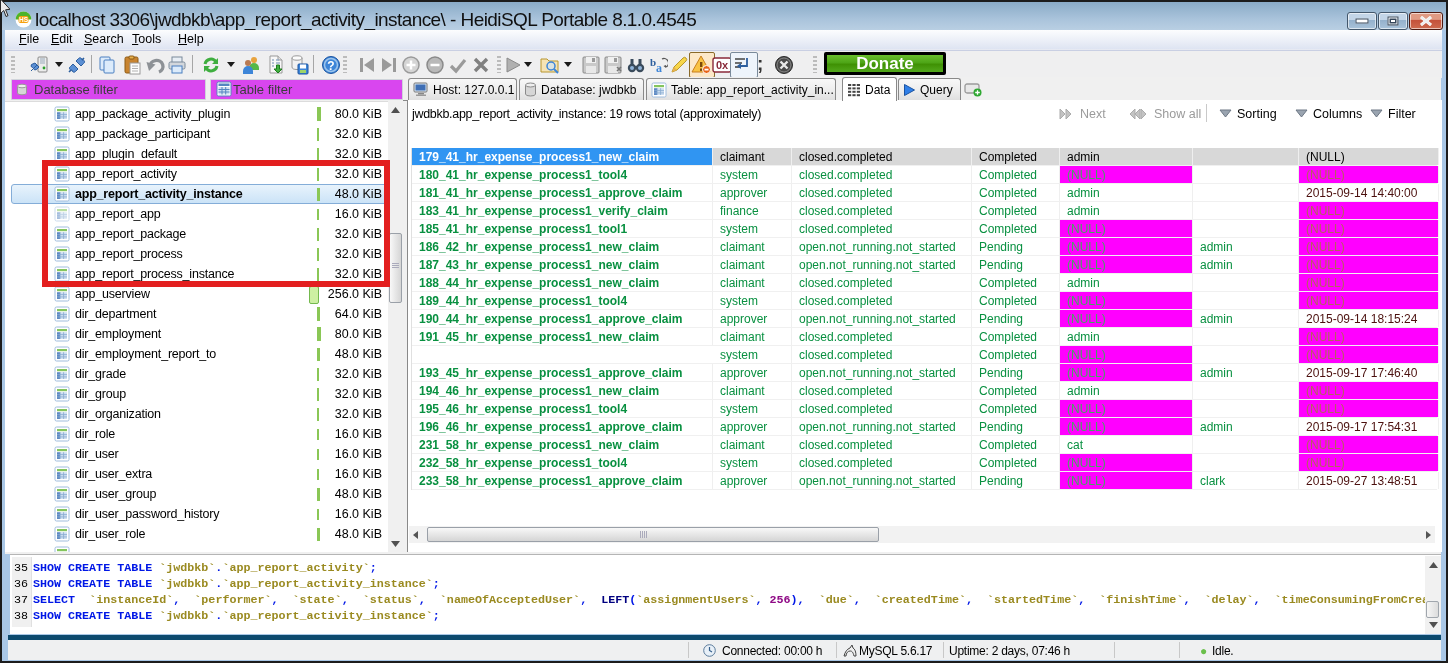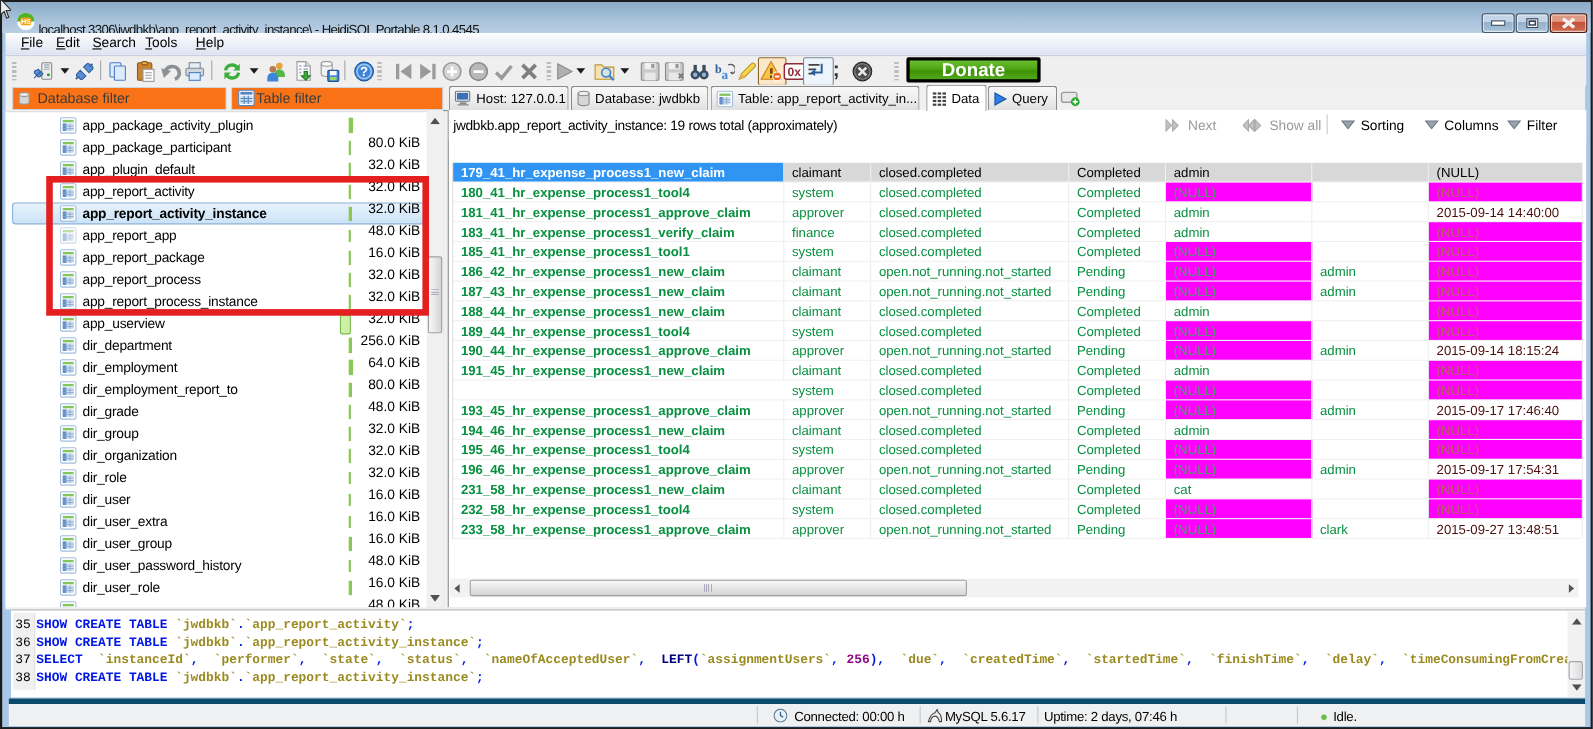--- a/index.html
+++ b/index.html
@@ -3,21 +3,21 @@
 <meta charset="utf-8">
 <style>
 html,body{margin:0;padding:0}
 body{width:1448px;height:663px;position:relative;overflow:hidden;background:#1c1c1c;
   font-family:"Liberation Sans",sans-serif;font-size:13px;color:#000}
 .abs{position:absolute}
 #frame{left:2px;top:2px;width:1444px;height:659px;background:#a9c7e6}
 #titlebar{left:2px;top:2px;width:1444px;height:28px;
   background:linear-gradient(#8aabc7,#a9c3db 60%,#b9cfe3)}
 #title-ico{left:13px;top:9px;width:17px;height:17px}
-#title-text{left:33px;top:18px;font-size:12px;letter-spacing:-0.57px;color:#101010}
+#title-text{left:33px;top:7px;font-size:19px;letter-spacing:-0.57px;color:#101010}
 .capbtn{top:10px;height:16px;border:1px solid #43576b;border-radius:3px;
   background:linear-gradient(#c3d5e7 45%,#94b1cc 46%,#a9c3da);box-shadow:inset 0 0 0 1px rgba(255,255,255,.6)}
 #btn-min{left:1345px;width:28px}
 #btn-max{left:1376px;width:28px}
 #btn-close{left:1407px;width:32px;background:linear-gradient(#e09a83 40%,#c4513a 45%,#cf6b4f);border-color:#4e1b12}
 .capglyph{position:absolute;left:50%;top:50%;transform:translate(-50%,-50%)}
 #menubar{left:5px;top:30px;width:1437px;height:19px;
   background:linear-gradient(#fcfdfe,#dee4f2);border-bottom:1px solid #e6e9f2}
 .menu-item{position:absolute;top:2px;font-size:12.5px}
 .menu-item u{text-decoration:underline}
@@ -25,28 +25,28 @@
 .tbsep{position:absolute;top:4px;width:1px;height:18px;background:#a6a6a6}
 .grip{position:absolute;top:5px;width:4px;height:17px;
   background:repeating-linear-gradient(#bbb 0 2px,transparent 2px 4px);}
 .ticon{position:absolute;top:4px;width:20px;height:20px}
 .darr{position:absolute;top:11px;width:0;height:0;border:4px solid transparent;border-top:5px solid #1a1a1a}
 #donate{left:819px;top:1px;width:122px;height:23px;background:#000;border-radius:2px;padding:3px;box-sizing:border-box}
 #donate .inner{width:100%;height:100%;background:linear-gradient(#6abf2e,#4ea517 45%,#3f9104 55%,#52a81c);
   display:flex;align-items:center;justify-content:center;color:#fff;font-weight:bold;font-size:17px}
 
 #leftpanel{left:5px;top:77px;width:398px;height:475px;background:#f0f0f0}
-.filterbox{position:absolute;top:2px;height:19px;background:#f97316;border:1px solid #cfd4da;border-radius:1px}
+.filterbox{position:absolute;top:2px;height:19px;background:#d946ef;border:1px solid #cfd4da;border-radius:1px}
 .filterbox .ph{position:absolute;left:22px;top:2px;color:#3c3c3c;font-size:13px}
 #tree{position:absolute;left:0px;top:24px;width:383px;height:451px;background:#fff;border-top:1px solid #dcdcdc;overflow:hidden}
 .trow{position:relative;height:20px}
 .trow .ic{position:absolute;left:49px;top:2px;width:16px;height:16px}
 .trow .nm{position:absolute;left:70px;top:3px;font-size:12.5px;letter-spacing:-0.2px;white-space:nowrap}
 .trow .bar{position:absolute;left:312px;background:#8ac756}
-.trow .sz{position:absolute;right:6px;top:19px;font-size:12.5px;text-align:left}
+.trow .sz{position:absolute;right:6px;top:3px;font-size:12.5px;text-align:left}
 #tsel{position:absolute;left:6px;top:82px;width:376px;height:20px;border:1px solid #84add8;border-radius:3px;
   background:linear-gradient(#e8f3fc,#cbe3f7);box-sizing:border-box}
 #vscroll{position:absolute;left:383px;top:24px;width:15px;height:451px;background:#f0f0f0}
 .sbtn{position:absolute;left:0;width:15px;height:17px;background:#f0f0f0;display:flex;align-items:center;justify-content:center}
 #vthumb{position:absolute;left:1px;top:132px;width:13px;height:70px;background:linear-gradient(90deg,#f8f8f8,#d5d5d5);border:1px solid #9aa0a8;border-radius:2px;box-sizing:border-box}
 #vthumb:after{content:"";position:absolute;left:2px;top:29px;width:7px;height:6px;background:repeating-linear-gradient(#aab 0 1px,transparent 1px 2px)}
 
 #rightpanel{left:403px;top:77px;width:1038px;height:475px;background:#f0f0f0}
 .tab{position:absolute;top:1px;height:22px;background:linear-gradient(#f8f8f8,#ececec 60%,#dfdfdf);
   border:1px solid #898989;border-bottom:none;border-radius:3px 3px 0 0;box-sizing:border-box;

